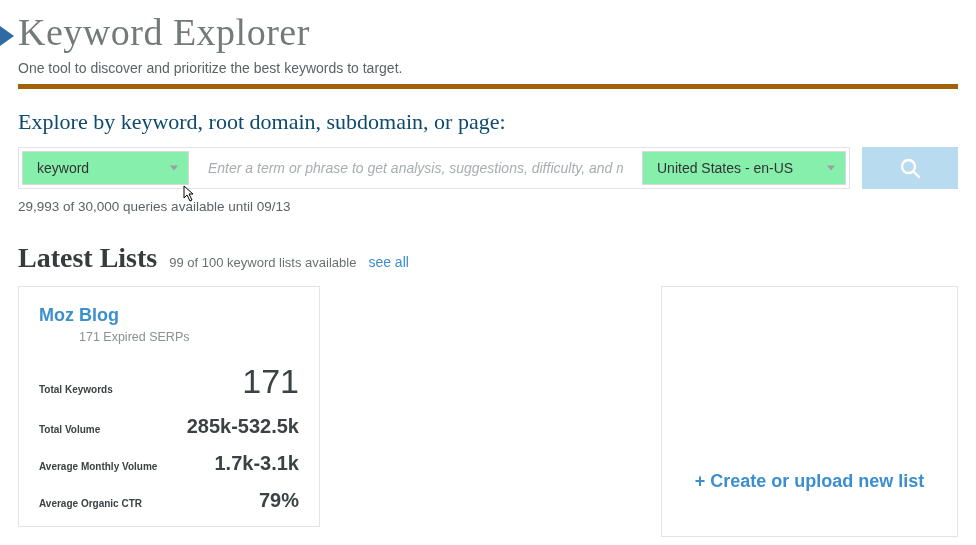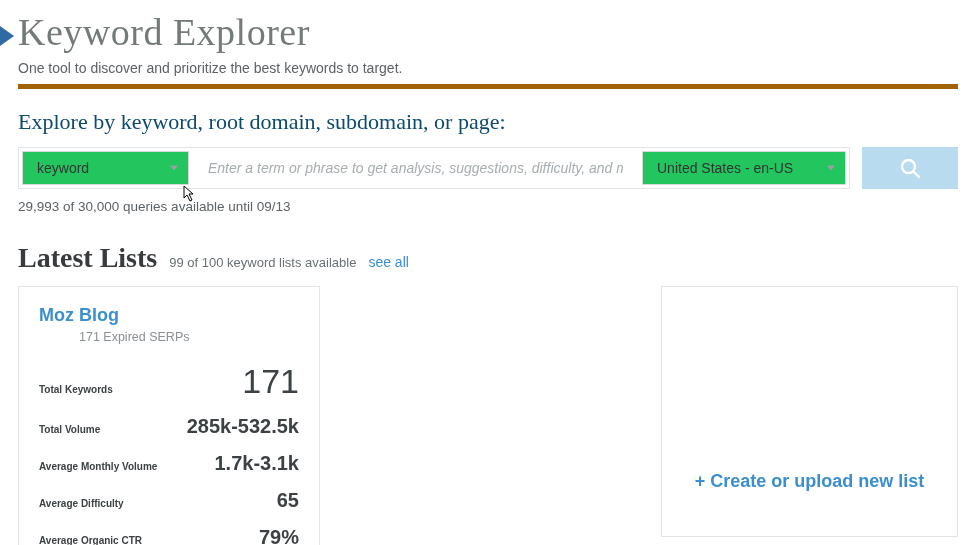--- a/index.html
+++ b/index.html
@@ -57,21 +57,21 @@
     height: 42px;
   }
   .select {
     display: flex;
     align-items: center;
     padding: 0 22px 0 14px;
     font-size: 14px;
     color: #333;
     position: relative;
     border: 1px solid #d5d9db;
-    background: #22c55e;
+    background: #86efac;
     min-width: 140px;
   }
   .select .caret {
     position: absolute;
     right: 10px;
     top: 50%;
     transform: translateY(-50%);
     width: 0; height: 0;
     border-left: 4px solid transparent;
     border-right: 4px solid transparent;
@@ -254,24 +254,20 @@
       </div>
       <div class="stat-row">
         <span class="stat-label">Total Volume</span>
         <span class="stat-val">285k-532.5k</span>
       </div>
       <div class="stat-row">
         <span class="stat-label">Average Monthly Volume</span>
         <span class="stat-val">1.7k-3.1k</span>
       </div>
       <div class="stat-row">
-        <span class="stat-label">Average Difficulty</span>
-        <span class="stat-val">65</span>
-      </div>
-      <div class="stat-row">
         <span class="stat-label">Average Organic CTR</span>
         <span class="stat-val">79%</span>
       </div>
     </div>
 
     <div class="create-card">
       <div class="create-label">+ Create or upload new list</div>
     </div>
   </div>
 </div>

